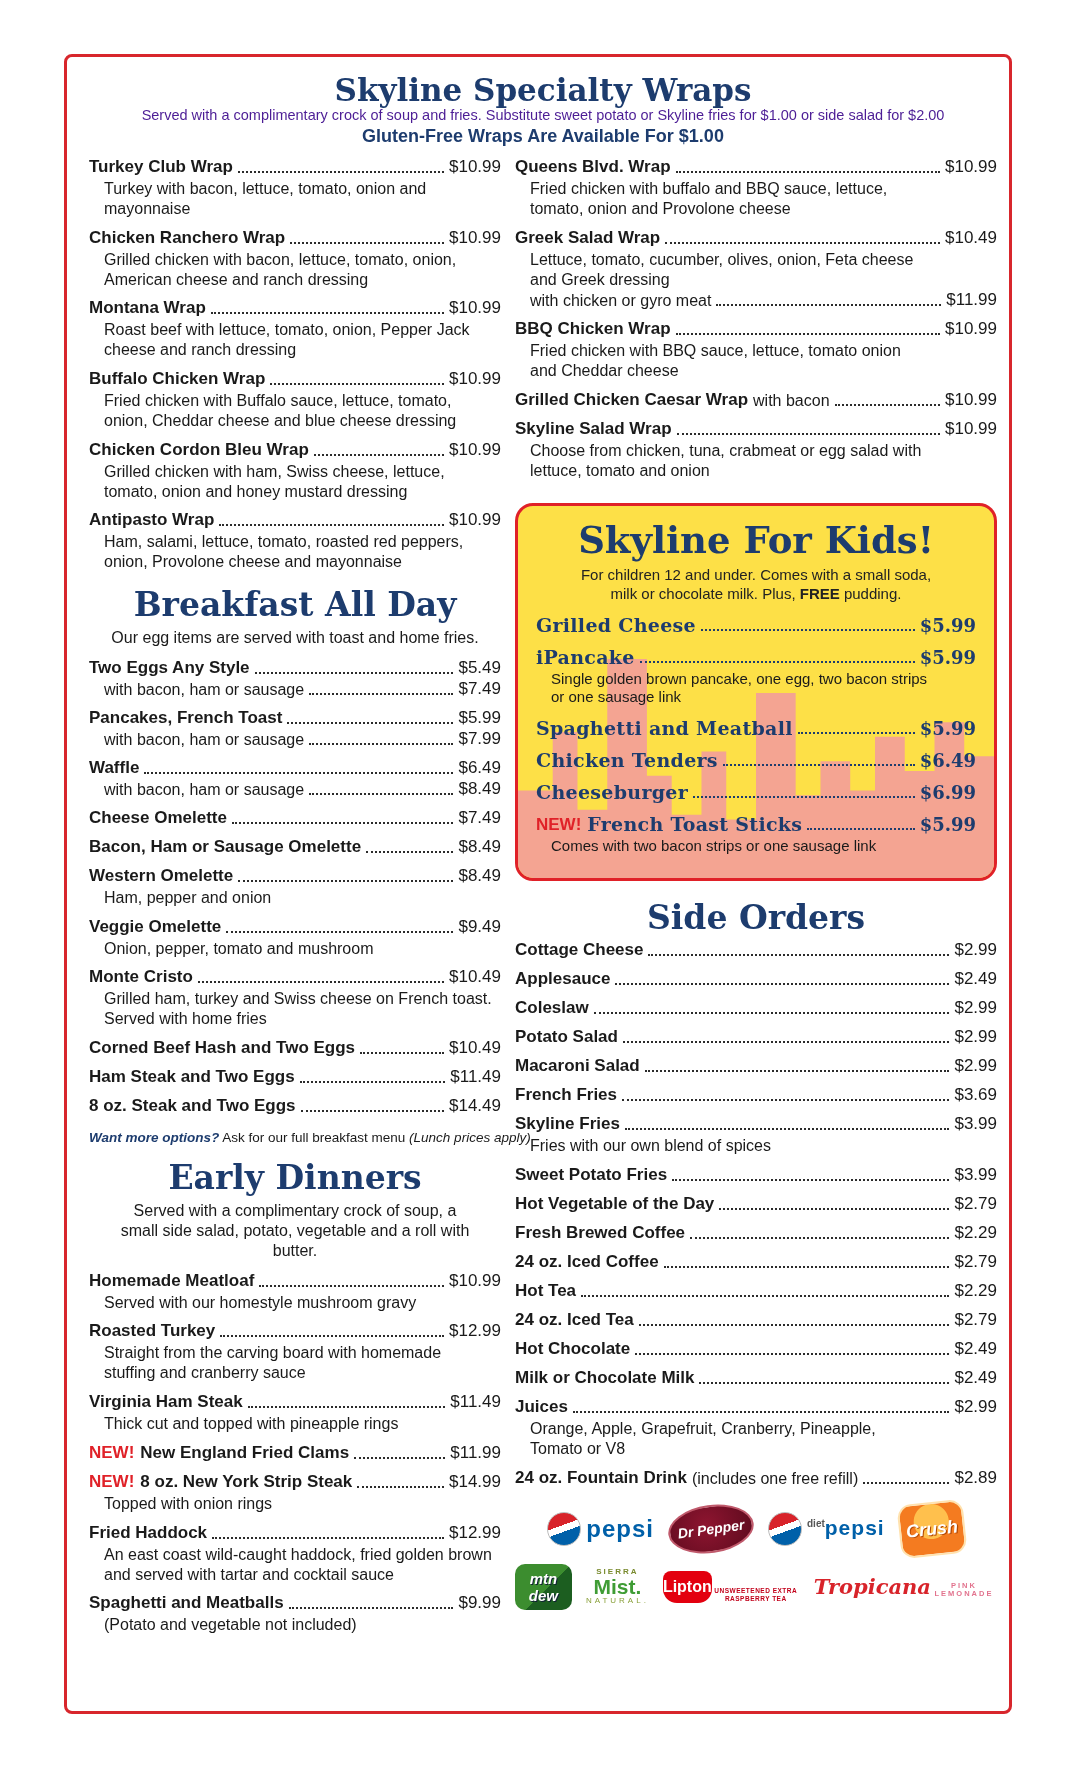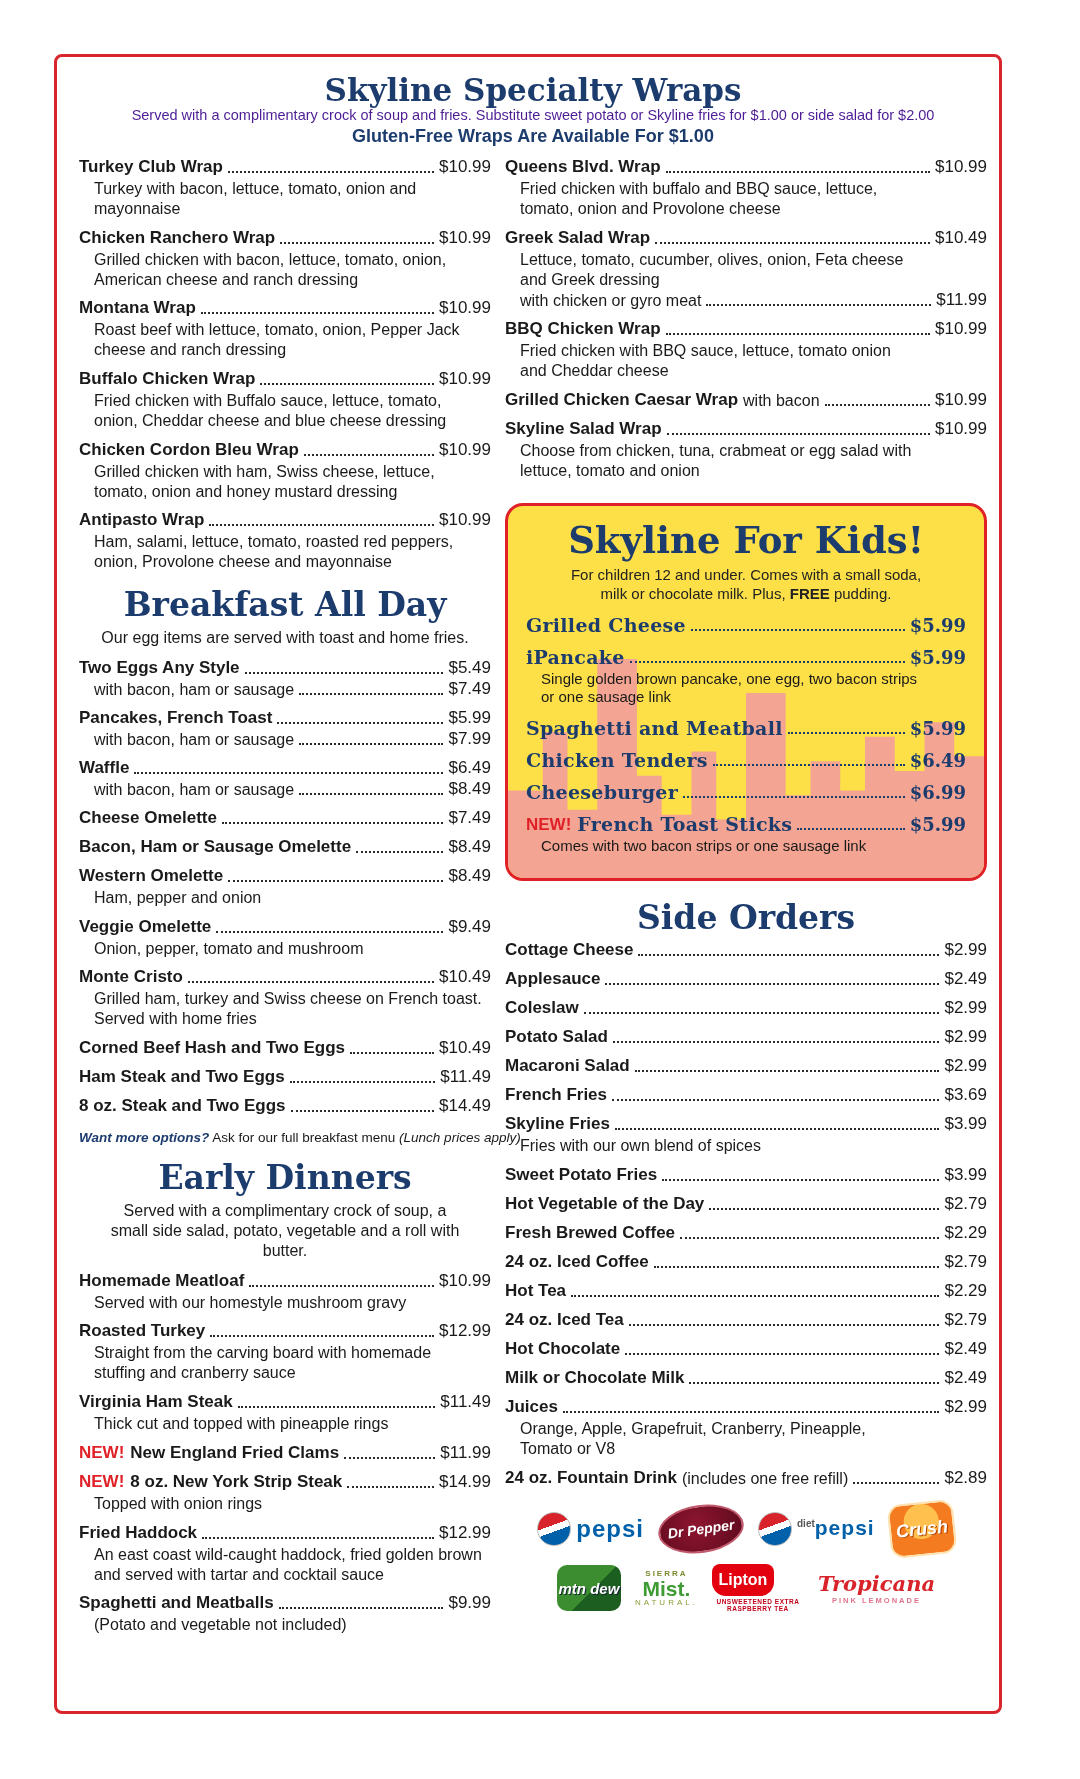--- a/index.html
+++ b/index.html
@@ -1,18 +1,18 @@
 <!DOCTYPE html>
 <html><head>
 <meta charset="utf-8">
 <style>
   html,body{margin:0;padding:0;background:#ffffff;}
   .page{position:relative;width:1080px;height:1779px;background:#fff;overflow:hidden;
         font-family:"Liberation Sans",sans-serif;color:#1a1a1a;}
-  .menu-card{position:absolute;left:54px;top:54px;width:948px;height:1660px;box-sizing:border-box;
+  .menu-card{position:absolute;left:64px;top:54px;width:948px;height:1660px;box-sizing:border-box;
              border:3px solid #d8262c;border-radius:8px;padding:16px 12px 0 22px;background:#fff;}
   
   .hdr{text-align:center;margin-bottom:10px;}
   .hdr-title{font-family:"DejaVu Serif",serif;font-weight:bold;font-size:31px;color:#1d3c6e;line-height:1.1;}
   .hdr-sub{font-size:14.5px;white-space:nowrap;color:#4c1d95;}
   .hdr-note{font-size:18px;font-weight:bold;color:#1d3c6e;margin-top:3px;text-align:center;}
   
   .cols{display:flex;gap:14px;align-items:flex-start;}
   .col-left{flex:0 0 412px;min-width:0;}
   .col-right{flex:1;min-width:0;}
@@ -62,26 +62,26 @@
             border:2px solid #c05a6c;text-align:center;line-height:1;}
   .crush{width:62px;height:50px;border-radius:14px;color:#fff;font-style:italic;font-weight:bold;font-size:18px;
          background:radial-gradient(circle at 50% 35%,#ffc04d 0 38%,#f47b20 40% 100%);
          border:2px solid #ffe2ae;transform:rotate(-6deg);text-shadow:1px 1px 0 #b34700;}
   .mtndew{width:64px;height:46px;border-radius:10px;color:#fff;font-style:italic;font-weight:bold;font-size:15px;
           background:linear-gradient(135deg,#3c8d2f 0 55%,#1c5e20 55% 100%);text-shadow:1px 1px 0 #123;}
   .sierra{display:flex;flex-direction:column;align-items:center;line-height:1;}
   .sierra-top{font-size:8px;letter-spacing:2px;color:#7a8b2f;font-weight:bold;}
   .sierra-main{font-size:21px;font-weight:bold;color:#3f9c35;}
   .sierra-sub{font-size:8px;letter-spacing:3px;color:#8aa03a;}
-  .lipton{display:flex;flex-direction:column;align-items:flex-start;}
+  .lipton{display:flex;align-items:flex-end;}
   .lipton-badge{width:62px;height:32px;border-radius:8px 8px 14px 14px;background:#e3000f;color:#fff;
                 font-weight:bold;font-size:16px;display:flex;align-items:center;justify-content:center;}
   .lipton-sub{font-size:6.5px;font-weight:bold;color:#c2001a;letter-spacing:.5px;max-width:92px;
               text-align:center;line-height:1.2;margin-top:2px;}
-  .tropicana{display:flex;flex-direction:column;align-items:center;line-height:1;}
+  .tropicana{display:flex;flex-direction:row;align-items:flex-end;line-height:1;}
   .trop-main{font-family:"DejaVu Serif",serif;font-style:italic;font-weight:bold;font-size:21px;color:#d8232a;}
   .trop-sub{font-size:7.5px;letter-spacing:2px;color:#e2738e;font-weight:bold;margin-top:3px;}
 </style>
 </head>
 <body>
 
 <div class="page">
   <div class="menu-card">
 
     <div class="hdr">

